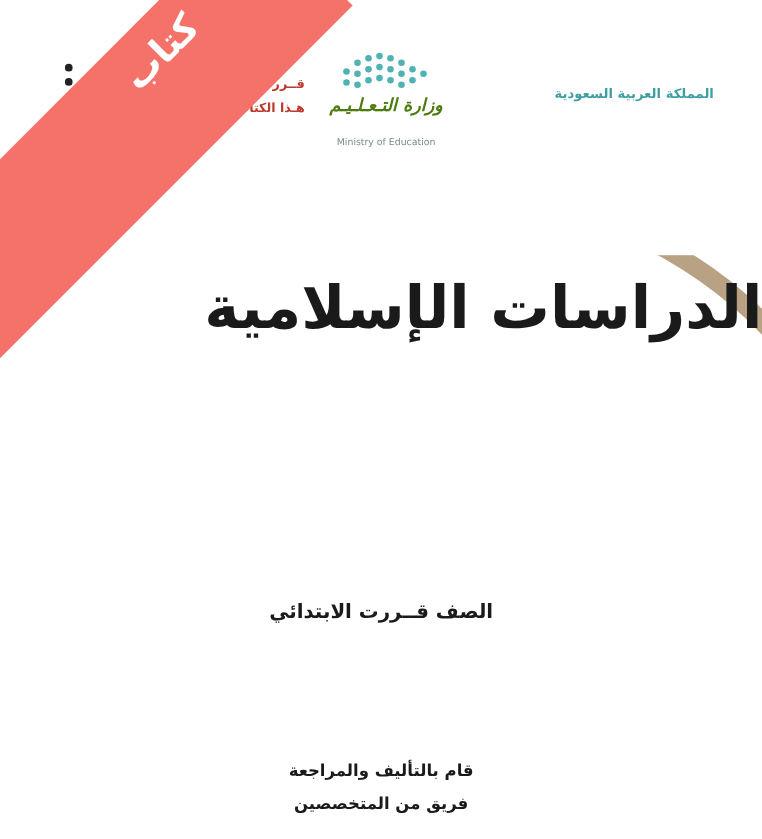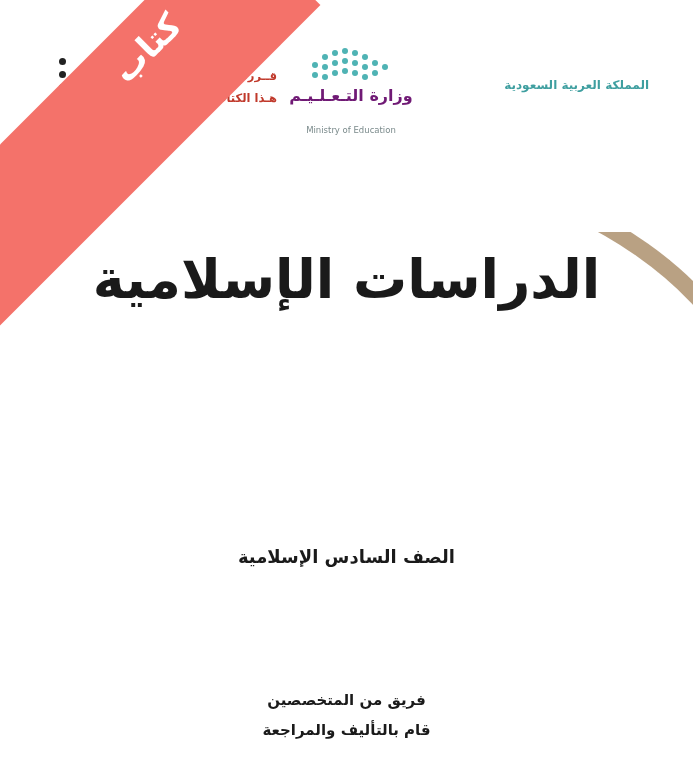--- a/index.html
+++ b/index.html
@@ -89,25 +89,26 @@
     position: relative;
   }
   .ministry .dots span {
     position: absolute;
     width: 6px;
     height: 6px;
     border-radius: 50%;
     background: #4fb3b4;
   }
   .ministry .ar {
-    color: #701a75;
+    color: #4d7c0f;
     font-size: 16px;
     font-weight: bold;
     letter-spacing: 1px;
     margin-top: 2px;
+    font-style: italic;
   }
   .ministry .en {
     color: #7a8a8b;
     font-size: 8.5px;
     margin-top: 20px;
     direction: ltr;
   }
 
   
   .notice {
@@ -171,21 +172,21 @@
     white-space: nowrap;
     letter-spacing: 1px;
   }
 
   
   .title {
     position: absolute;
     left: 0;
     top: 248px;
     width: 693px;
-    text-align: center;
+    text-align: right;
     color: #1a1a1a;
     font-size: 54px;
     font-weight: bold;
     letter-spacing: 1px;
   }
 
   
   .grade {
     position: absolute;
     left: 0;
@@ -264,20 +265,20 @@
     </div>
   </div>
 
   <div class="ribbon-wrap">
     <div class="ribbon"></div>
     <div class="ribbon-text">كتاب</div>
   </div>
 
   <div class="title">الدراسات الإسلامية</div>
 
-  <div class="grade">الصف السادس الإسلامية</div>
+  <div class="grade">الصف قــررت الابتدائي</div>
 
   <div class="footer">
+    <div>قام بالتأليف والمراجعة</div>
     <div>فريق من المتخصصين</div>
-    <div>قام بالتأليف والمراجعة</div>
   </div>
 
 </div>
 
 </body></html>

